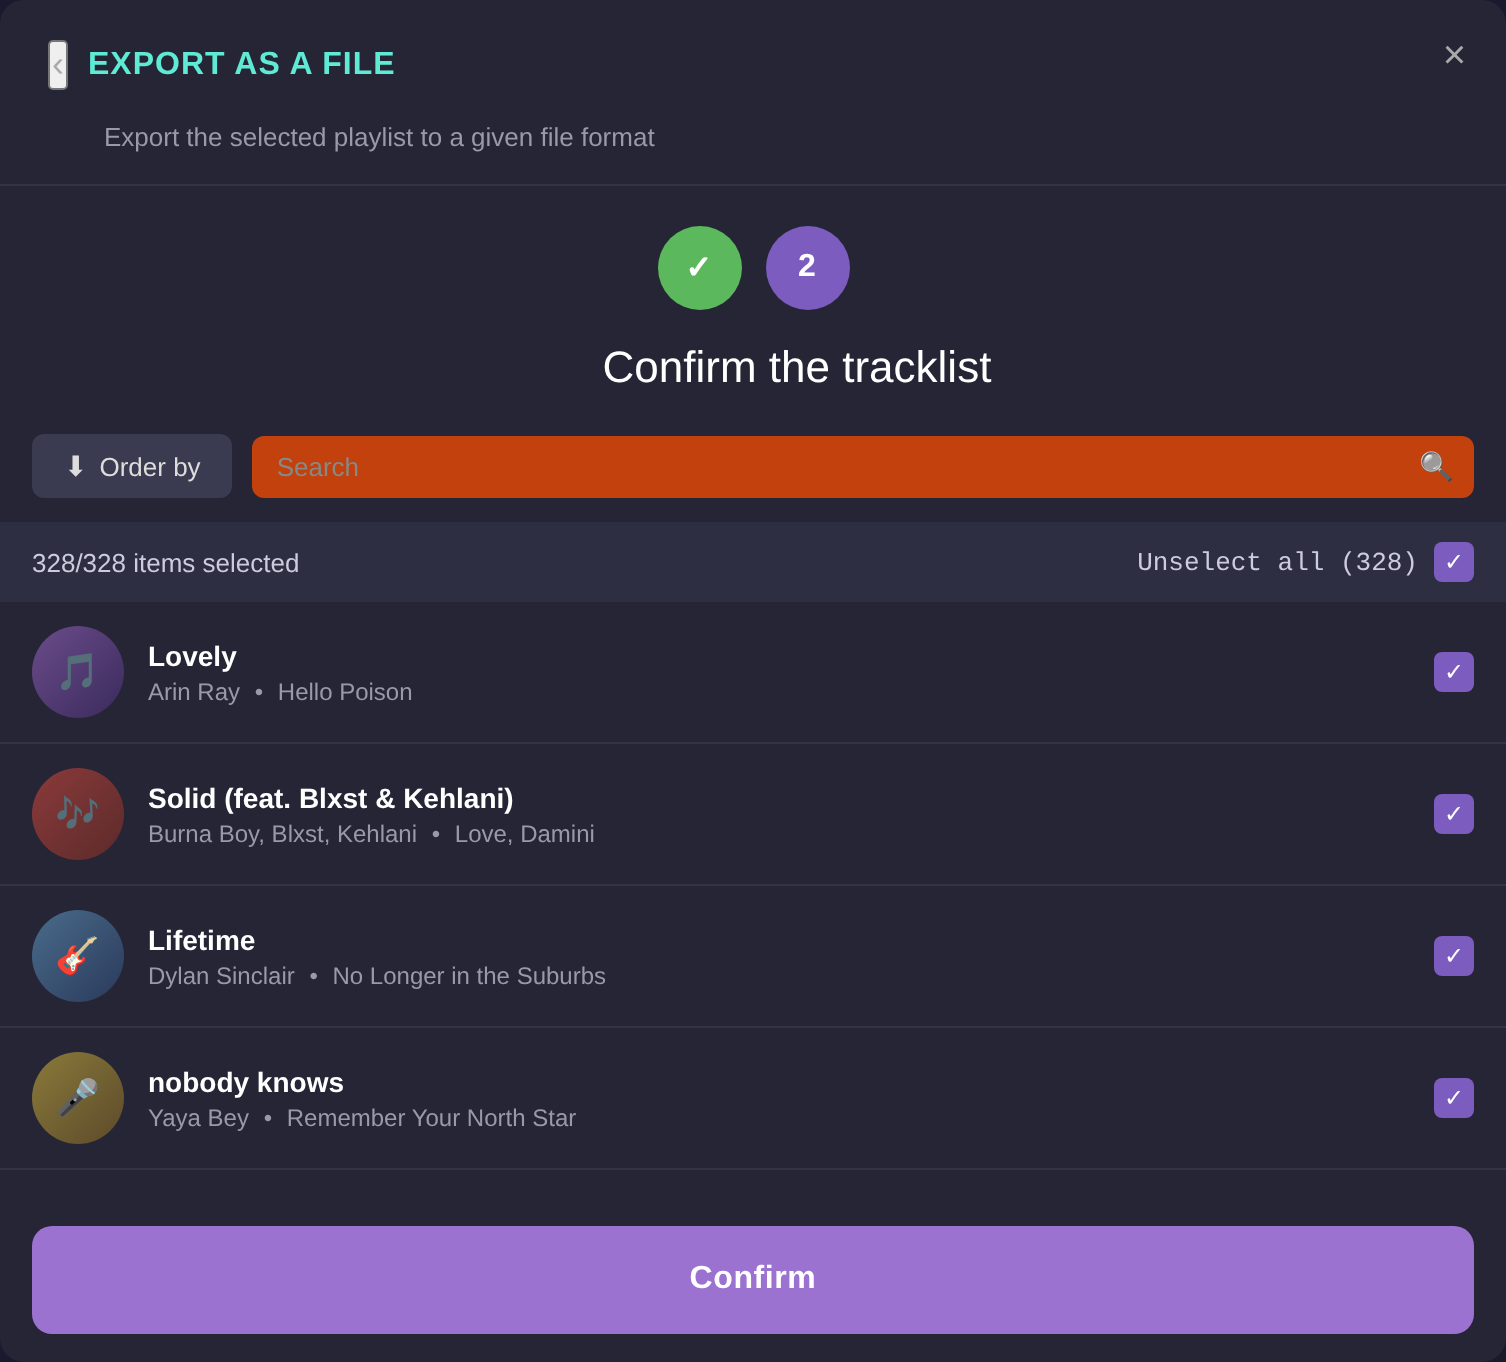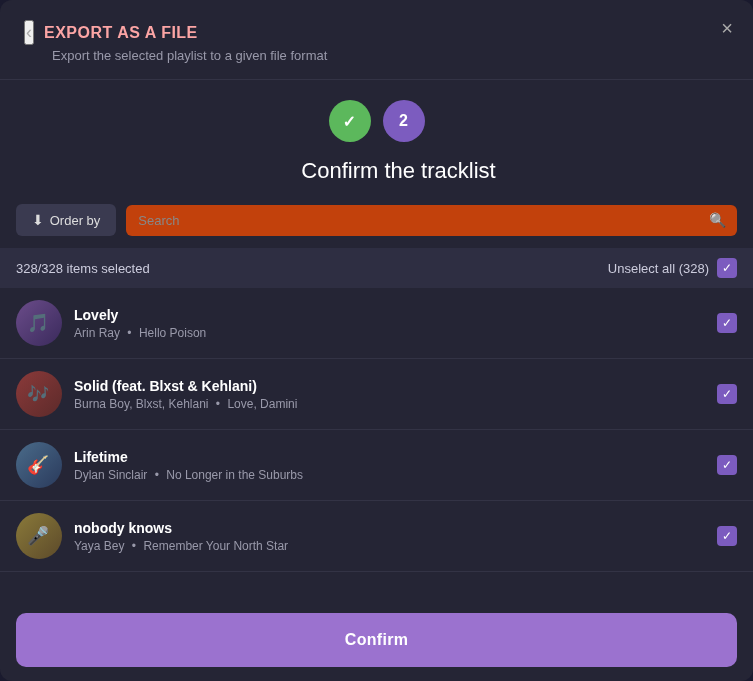--- a/index.html
+++ b/index.html
@@ -35,38 +35,38 @@
     .back-btn {
       color: #aaa;
       cursor: pointer;
       font-size: 18px;
       display: flex;
       align-items: center;
     }
     .modal-title {
       font-size: 16px;
       font-weight: 700;
-      color: #fca5a5;
+      color: #5eead4;
       letter-spacing: 0.5px;
     }
     .close-btn {
       position: absolute;
       right: 20px;
       top: 18px;
       color: #aaa;
       cursor: pointer;
       font-size: 20px;
       background: none;
       border: none;
       line-height: 1;
     }
     .modal-subtitle {
       font-size: 13px;
       color: #9999aa;
-      margin-top: 3px;
+      margin-top: 16px;
       margin-left: 28px;
     }
     .steps-container {
       display: flex;
       justify-content: center;
       gap: 12px;
       padding: 20px 0 16px;
     }
     .step {
       width: 42px;
@@ -154,20 +154,21 @@
     }
     .unselect-all {
       display: flex;
       align-items: center;
       gap: 8px;
       cursor: pointer;
     }
     .unselect-text {
       font-size: 13px;
       color: #ccccdd;
+      font-family: Liberation Mono, monospace;
     }
     .checkbox-purple {
       width: 20px;
       height: 20px;
       background: #7c5cbf;
       border-radius: 4px;
       display: flex;
       align-items: center;
       justify-content: center;
       color: white;

